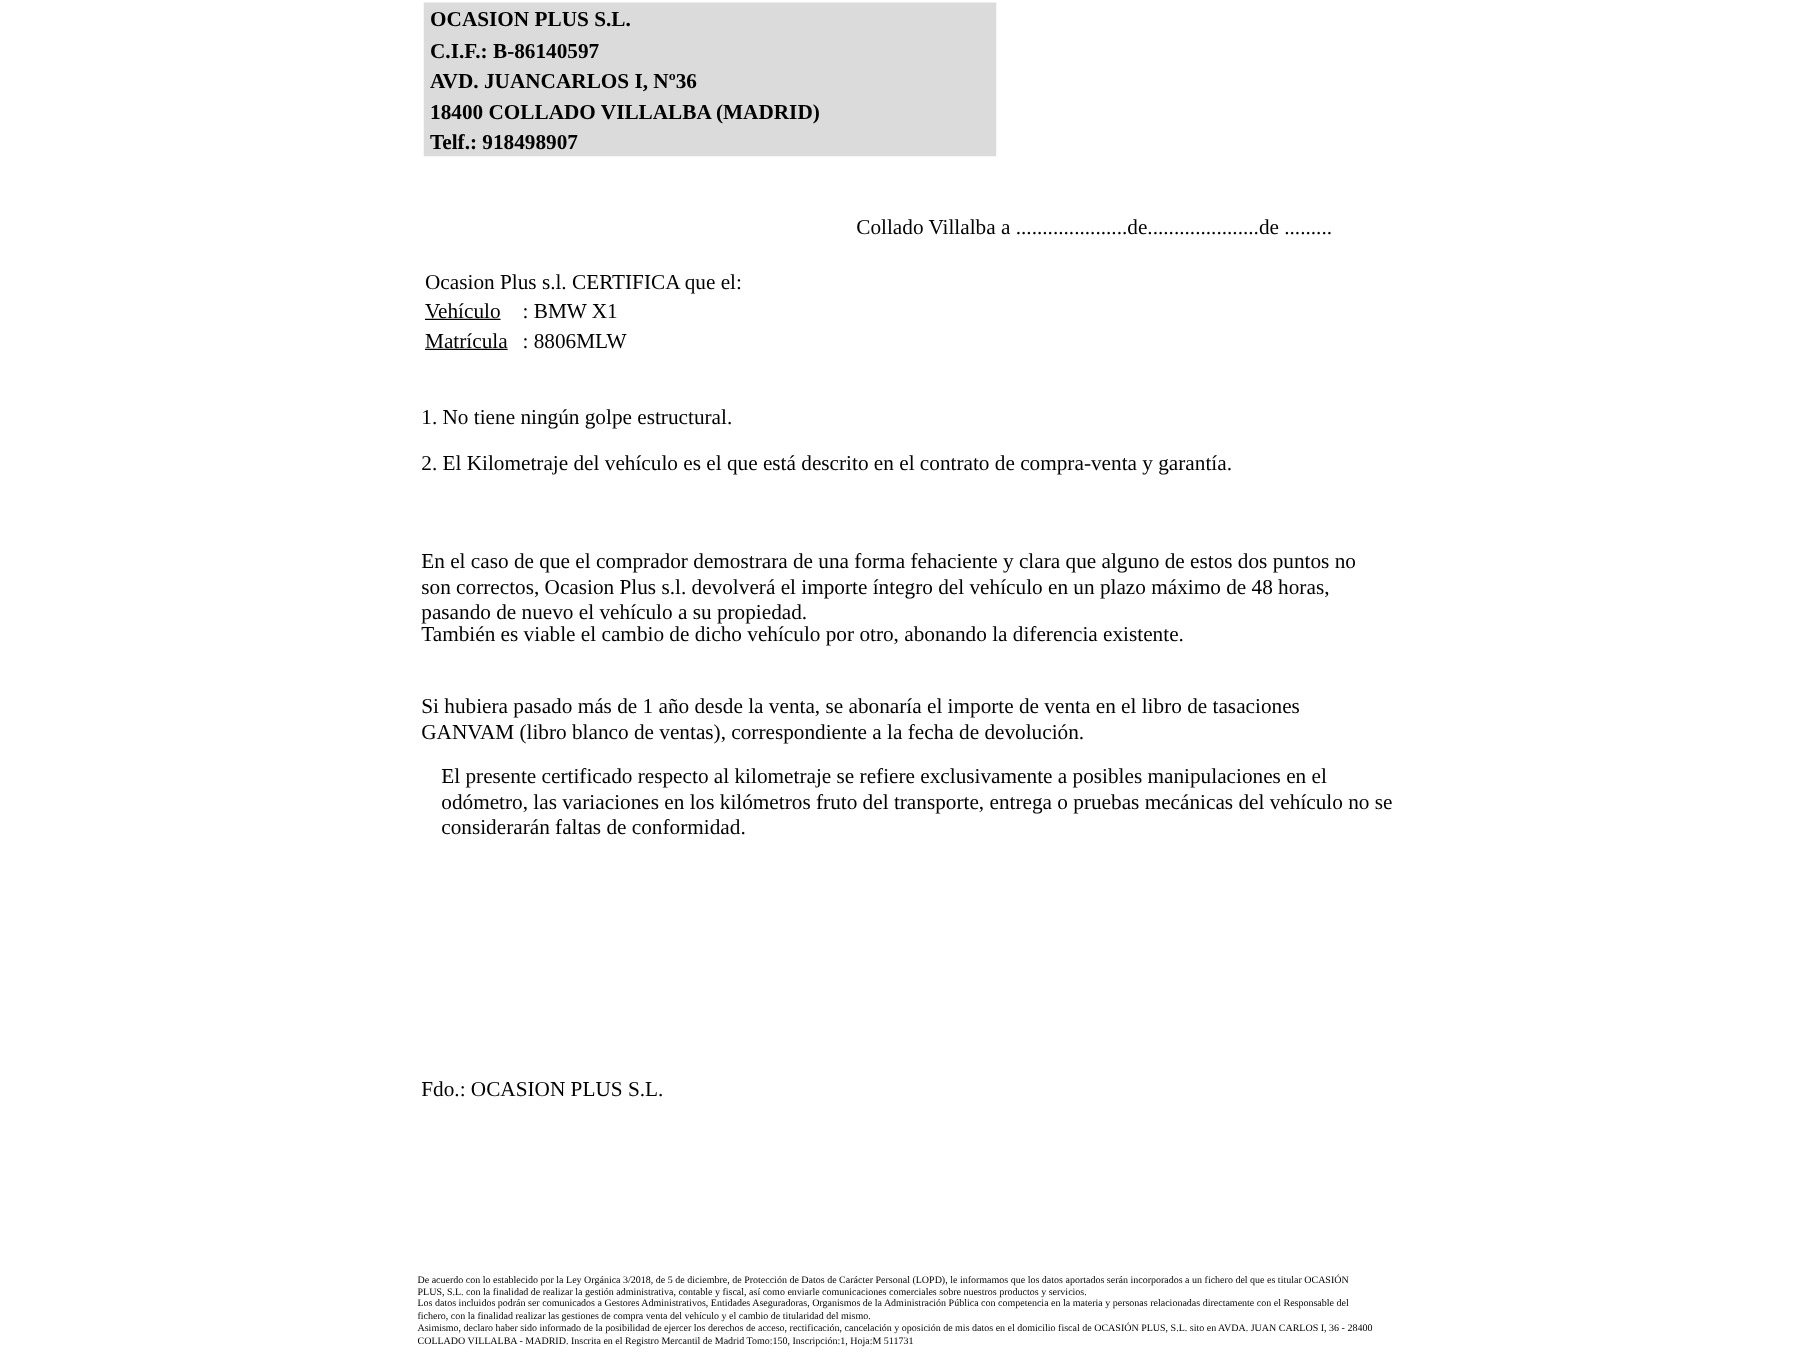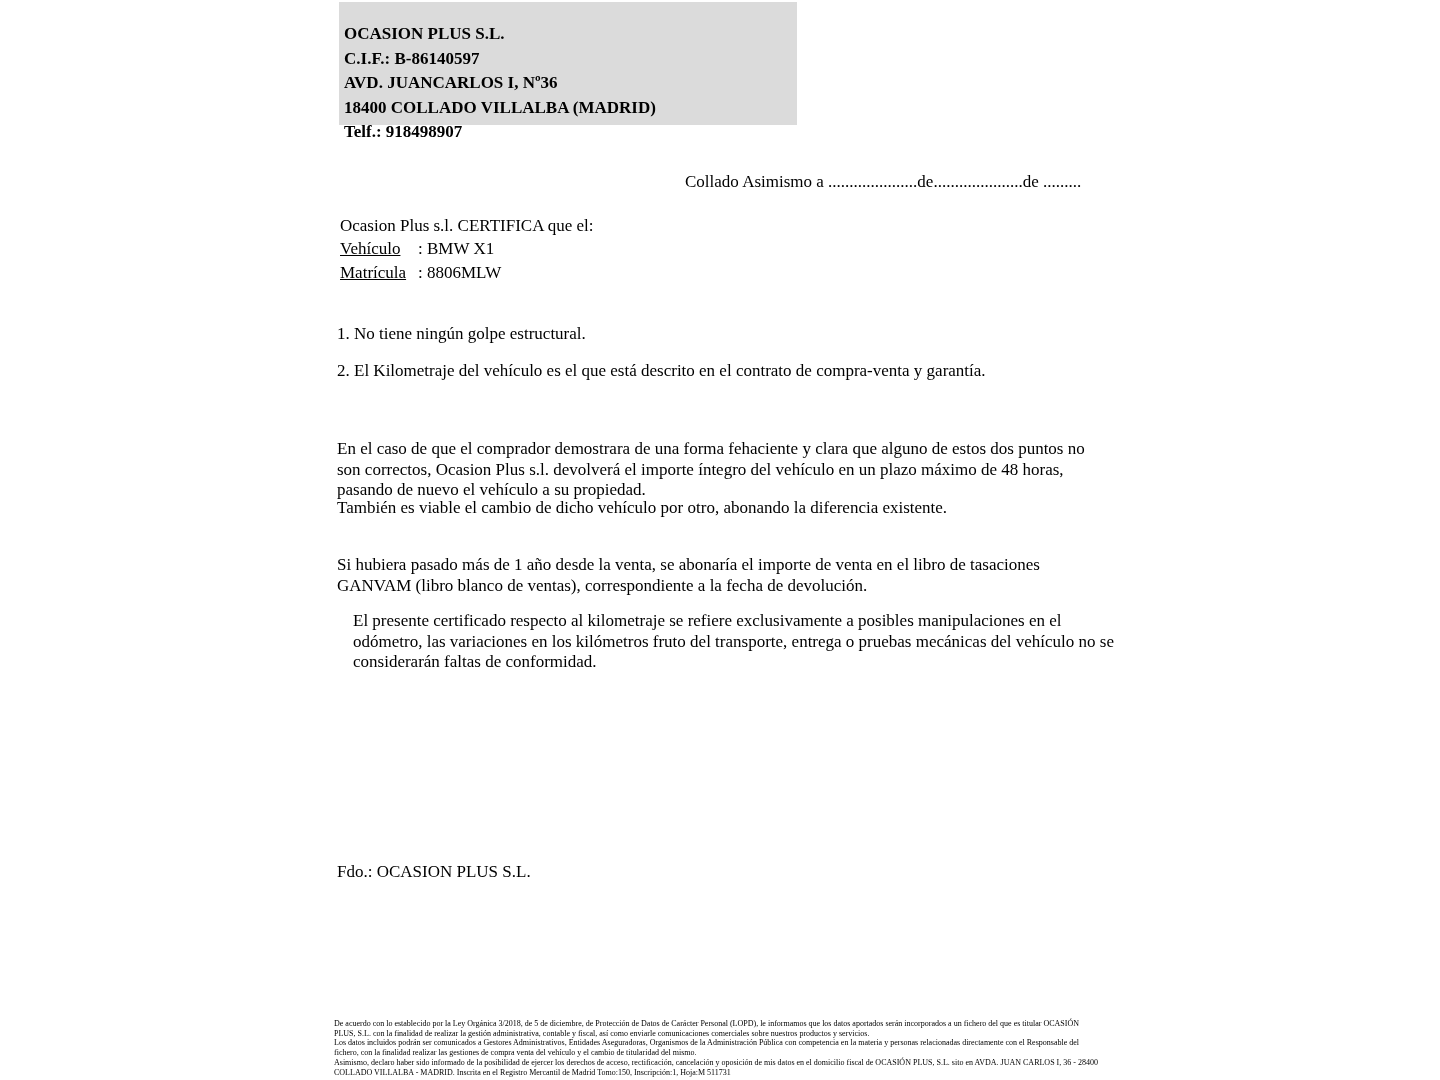--- a/index.html
+++ b/index.html
@@ -9,21 +9,21 @@
     font-family:"Liberation Serif", serif;
     color:#000000;
     position:relative;
     overflow:hidden;
   }
   .abs { position:absolute; }
 
   #company-block {
     left:339px; top:2px; width:458px; height:123px;
     box-sizing:border-box;
-    padding:20px 4px 0 5px;
+    padding:2px 4px 0 5px;
     font-weight:bold;
     font-size:17px;
     line-height:24.5px;
   }
 
   #date-line {
     left:685px; top:172px;
     font-size:17px; line-height:20px;
     white-space:nowrap;
   }
@@ -66,21 +66,21 @@
 <body>
 
 <div id="company-block" class="abs" style="background: rgb(219, 219, 219);">
   <div>OCASION PLUS S.L.</div>
   <div>C.I.F.: B-86140597</div>
   <div>AVD. JUANCARLOS I, Nº36</div>
   <div>18400 COLLADO VILLALBA (MADRID)</div>
   <div>Telf.: 918498907</div>
 </div>
 
-<div id="date-line" class="abs">Collado Asimismo a .....................de.....................de .........</div>
+<div id="date-line" class="abs">Collado Villalba a .....................de.....................de .........</div>
 
 <div id="cert-block" class="abs">
   <div>Ocasion Plus s.l. CERTIFICA que el:</div>
   <div>
     <span class="cert-label-wrap"><u>Vehículo</u></span><span>: BMW X1</span>
   </div>
   <div>
     <span class="cert-label-wrap"><u>Matrícula</u></span><span>: 8806MLW</span>
   </div>
 </div>

